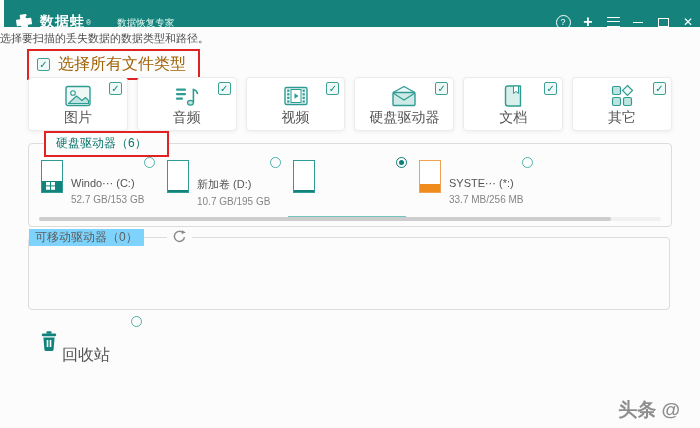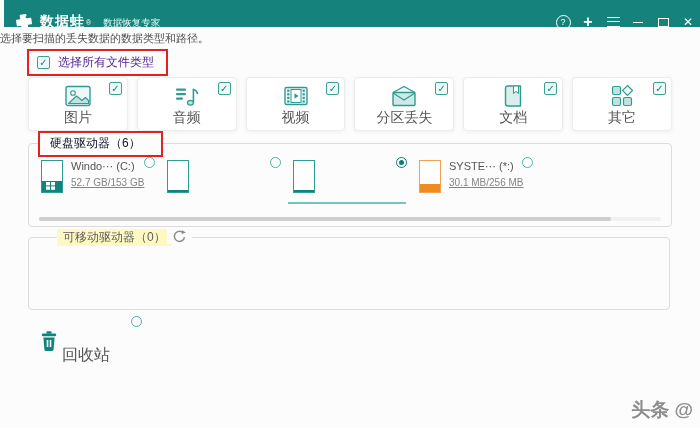--- a/index.html
+++ b/index.html
@@ -7,21 +7,21 @@
     width:700px;height:428px;position:relative;overflow:hidden;
     background:#fcfcfc;font-family:"Liberation Sans","DejaVu Sans",sans-serif;
     -webkit-font-smoothing:antialiased;
   }
   
   .topbar{position:absolute;left:4px;top:0;width:700px;height:27px;background:#15837c;
     display:flex;align-items:center;padding:17px 8px 0 10px;box-sizing:border-box;}
   .brand-logo{display:flex;align-items:center;margin-right:6px;transform:rotate(-8deg);}
   .brand{color:#fff;font-size:14px;font-weight:bold;letter-spacing:1px;}
   .brand-mark{color:#fff;font-size:7px;vertical-align:top;margin-left:1px;}
-  .subtitle{color:#e8fbf8;font-size:9.5px;margin-left:12px;padding-top:2px;}
+  .subtitle{color:#e8fbf8;font-size:9.5px;margin-left:26px;padding-top:2px;}
   .win-icons{margin-left:auto;display:flex;gap:9px;align-items:center;}
   .win-btn{color:#fff;min-width:16px;height:16px;display:flex;align-items:center;
     justify-content:center;cursor:pointer;}
   .g-help{width:13px;height:13px;border:1.4px solid #fff;border-radius:50%;
     font-size:9px;line-height:12px;text-align:center;display:block;}
   .g-plus{font-size:16px;line-height:14px;font-weight:bold;}
   .g-menu{display:block;width:13px;height:8px;border-top:1.7px solid #fff;
     border-bottom:1.7px solid #fff;position:relative;}
   .g-menu::after{content:"";position:absolute;left:0;right:0;top:2.6px;height:1.7px;background:#fff;}
   .g-min{display:block;width:10px;height:0;border-top:1.8px solid #fff;}
@@ -29,67 +29,67 @@
   .g-close{font-size:12px;font-weight:bold;}
   
   .page-title{position:absolute;top:31px;left:0;width:100%;text-align:left;
     font-size:11px;color:#4f4f4f;}
   
   .select-all{position:absolute;left:27px;top:49px;border:2px solid #e02222;
     display:flex;align-items:center;gap:8px;padding:3px 12px 3px 8px;cursor:pointer;}
   .checkbox{width:13px;height:13px;box-sizing:border-box;border:1px solid #3fa096;
     background:#eef8f6;color:#13857d;font-size:10px;line-height:11px;text-align:center;
     font-weight:bold;border-radius:2px;flex:0 0 auto;}
-  .select-all-label{font-size:12px;color:#4c1d95;}
+  .select-all-label{font-size:16px;color:#a16207;}
   
   .cards{position:absolute;left:28px;right:28px;top:77px;display:flex;gap:9px;}
   .card{flex:1;height:52px;background:#fff;border:1px solid #ececec;border-radius:4px;
     box-shadow:0 1px 4px rgba(0,0,0,.06);position:relative;display:flex;
     flex-direction:column;align-items:center;justify-content:center;gap:1px;cursor:pointer;}
   .card .checkbox{position:absolute;top:4px;right:5px;}
   .card-icon{height:26px;display:flex;align-items:flex-end;}
   .card-label{font-size:14px;color:#555;}
   
   .panel{position:absolute;border:1px solid #dcdcdc;border-radius:4px;background:transparent;}
   #hd-panel{left:28px;width:642px;top:143px;height:82px;}
   #rm-panel{left:28px;width:640px;top:237px;height:71px;}
-  .legend-red{position:absolute;top:-13px;left:9px;border:2px solid #e02222;
-    background:#fcfcfc;padding:2px 20px 3px 10px;font-size:12px;color:#0f172a;}
-  .legend-plain{position:absolute;top:-9px;left:28px;background:#fef9c3;
+  .legend-red{position:absolute;top:-13px;left:15px;border:2px solid #e02222;
+    background:#fcfcfc;padding:2px 20px 3px 10px;font-size:12px;color:#0f766e;}
+  .legend-plain{position:absolute;top:-9px;left:0;background:#7dd3fc;
     padding:0 6px;font-size:12px;color:#5d5d5d;}
   .refresh-btn{position:absolute;top:-9px;left:138px;background:#fcfcfc;
     padding:0 5px;cursor:pointer;display:flex;align-items:center;}
   
   .drives{display:flex;padding:13px 0 0 12px;}
   .drive{width:126px;position:relative;display:flex;cursor:pointer;}
   .drive-icon{width:22px;height:33px;box-sizing:border-box;border:1.5px solid #2f9c93;
     background:#fff;position:relative;margin-top:3px;flex:0 0 auto;}
   .drive.orange .drive-icon{border-color:#f0a052;}
   .drive-fill{position:absolute;bottom:0;left:0;right:0;background:#12837c;}
   .drive.orange .drive-fill{background:#ef8c1d;}
-  .drive-info{margin-left:8px;padding-top:3px;min-width:0;}
+  .drive-info{margin-left:8px;padding-top:20px;min-width:0;}
   .drive-name{font-size:11px;color:#555;white-space:nowrap;}
-  .drive-cap{font-size:10px;color:#858585;margin-top:4px;white-space:nowrap;text-decoration:underline;}
+  .drive-cap{font-size:10px;color:#858585;margin-top:4px;white-space:nowrap;}
   .radio{width:11px;height:11px;box-sizing:border-box;border:1.5px solid #4fb0a8;
     border-radius:50%;background:#fdfdfd;cursor:pointer;}
   .radio.checked{border-color:#0e7d76;position:relative;}
   .radio.checked::after{content:"";position:absolute;left:2px;top:2px;right:2px;bottom:2px;
     background:#0e7d76;border-radius:50%;}
   .drive .radio{position:absolute;top:0;right:12px;}
   .drive.selected::after{content:"";position:absolute;left:-5px;width:118px;
     bottom:-11px;height:2px;background:#74c5be;}
   .hscroll{position:absolute;left:10px;right:10px;bottom:5px;height:4px;
     background:#f1f1f1;border-radius:2px;cursor:pointer;}
   .hscroll-thumb{height:100%;background:#cdcdcd;border-radius:2px;cursor:grab;}
   
   .recycle-radio{position:absolute;left:131px;top:316px;}
   .trash{position:absolute;left:40px;top:330px;cursor:pointer;}
   .recycle-label{position:absolute;left:62px;top:345px;font-size:16px;color:#555;}
   
-  .watermark{position:absolute;right:6px;bottom:5px;display:flex;align-items:flex-start;}
+  .watermark{position:absolute;right:19px;bottom:5px;display:flex;align-items:flex-start;}
   .wm-prefix{font-size:19px;font-weight:bold;color:#8e8e8e;margin-right:1px;
     text-shadow:0 1px 1px rgba(255,255,255,.8);}
   .wm-button{background:#0f837b;border:2px solid #e02222;color:#fff;font-size:17px;
     font-weight:bold;padding:3px 3px 4px 3px;letter-spacing:1px;cursor:pointer;
     font-family:inherit;line-height:1.1;}
 </style>
 </head>
 <body>
 
 <div class="topbar">
@@ -177,21 +177,21 @@
   </div>
     <div class="card">
     <span class="checkbox">✓</span>
     <span class="card-icon">
         <svg width="28" height="24" viewBox="0 0 28 24">
           <path d="M3 8.5 L14 2.5 L25 8.5" fill="#eef8f6" stroke="#2f9c93" stroke-width="1.4" stroke-linejoin="round"></path>
           <rect x="3" y="8.5" width="22" height="13" rx="1" fill="#cfeae6" stroke="#2f9c93" stroke-width="1.4"></rect>
           <path d="M3 9 L14 16 L25 9" fill="none" stroke="#2f9c93" stroke-width="1.2"></path>
         </svg>
       </span>
-    <span class="card-label">分区丢失</span>
+    <span class="card-label">硬盘驱动器</span>
   </div>
     <div class="card">
     <span class="checkbox">✓</span>
     <span class="card-icon">
         <svg width="24" height="24" viewBox="0 0 24 24">
           <path d="M4.5 4.5 q0 -2.5 2.5 -2.5 H19.5 V22 H7 q-2.5 0 -2.5 -2.5 Z" fill="#d8efeb" stroke="#2f9c93" stroke-width="1.4" stroke-linejoin="round"></path>
           <path d="M12.5 2 V9.5 L15 7.5 L17.5 9.5 V2 Z" fill="#fff" stroke="#2f9c93" stroke-width="1"></path>
         </svg>
       </span>
     <span class="card-label">文档</span>
@@ -227,35 +227,39 @@
     <span class="drive-info">
       <div class="drive-name">Windo⋯ (C:)</div>
       <div class="drive-cap">52.7 GB/153 GB</div>
     </span>
     <span class="radio"></span>
   </div>
       <div class="drive teal">
     <span class="drive-icon">
       <span class="drive-fill" style="height: 7%;"></span>
     </span>
+    <span class="drive-info">
+      <div class="drive-name">新加卷 (D:)</div>
+      <div class="drive-cap">10.7 GB/195 GB</div>
+    </span>
     <span class="radio"></span>
   </div>
       <div class="drive teal selected">
     <span class="drive-icon">
       <span class="drive-fill" style="height: 7%;"></span>
     </span>
     <span class="radio checked"></span>
   </div>
       <div class="drive orange">
     <span class="drive-icon">
       <span class="drive-fill" style="height: 26%;"></span>
     </span>
     <span class="drive-info">
       <div class="drive-name">SYSTE⋯ (*:)</div>
-      <div class="drive-cap">30.1 MB/256 MB</div>
+      <div class="drive-cap">33.7 MB/256 MB</div>
     </span>
     <span class="radio"></span>
   </div>
     </div>
   <div class="hscroll">
     <div class="hscroll-thumb" style="width: 92%;"></div>
   </div>
 </div>
 
 <div class="panel" id="rm-panel">

